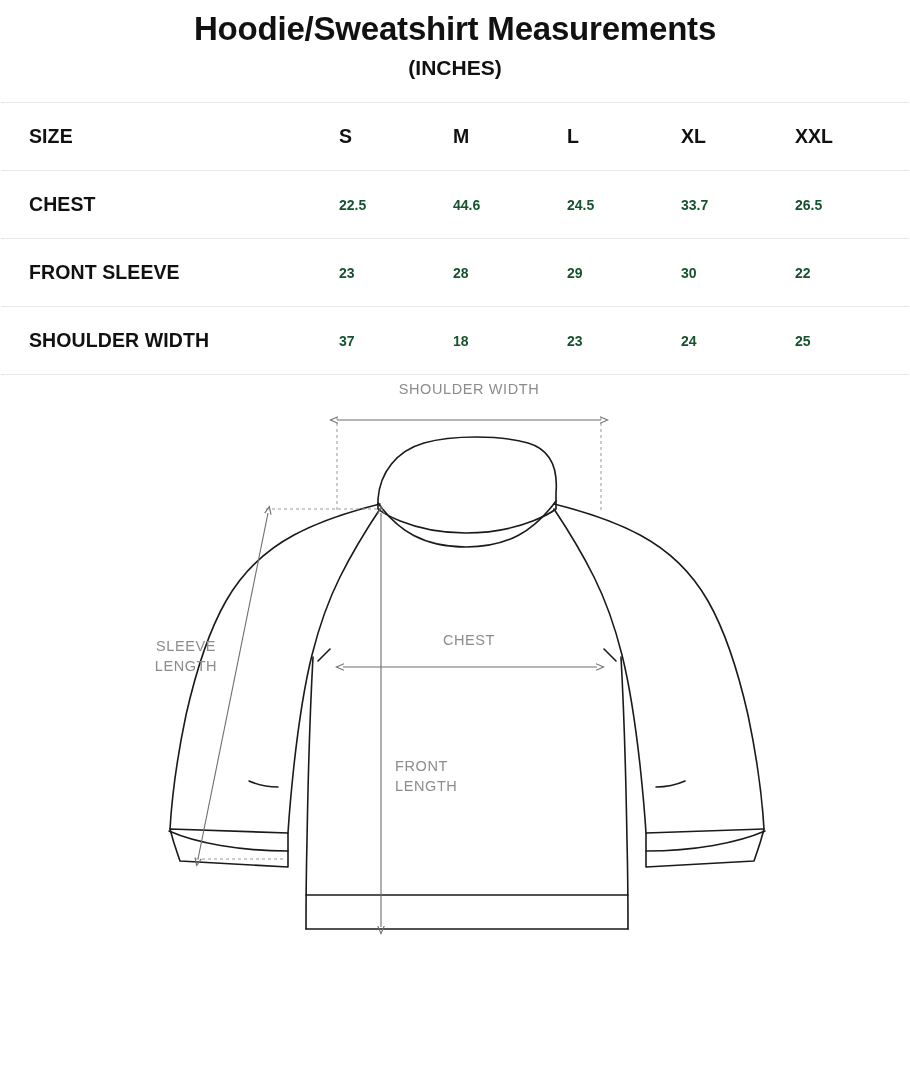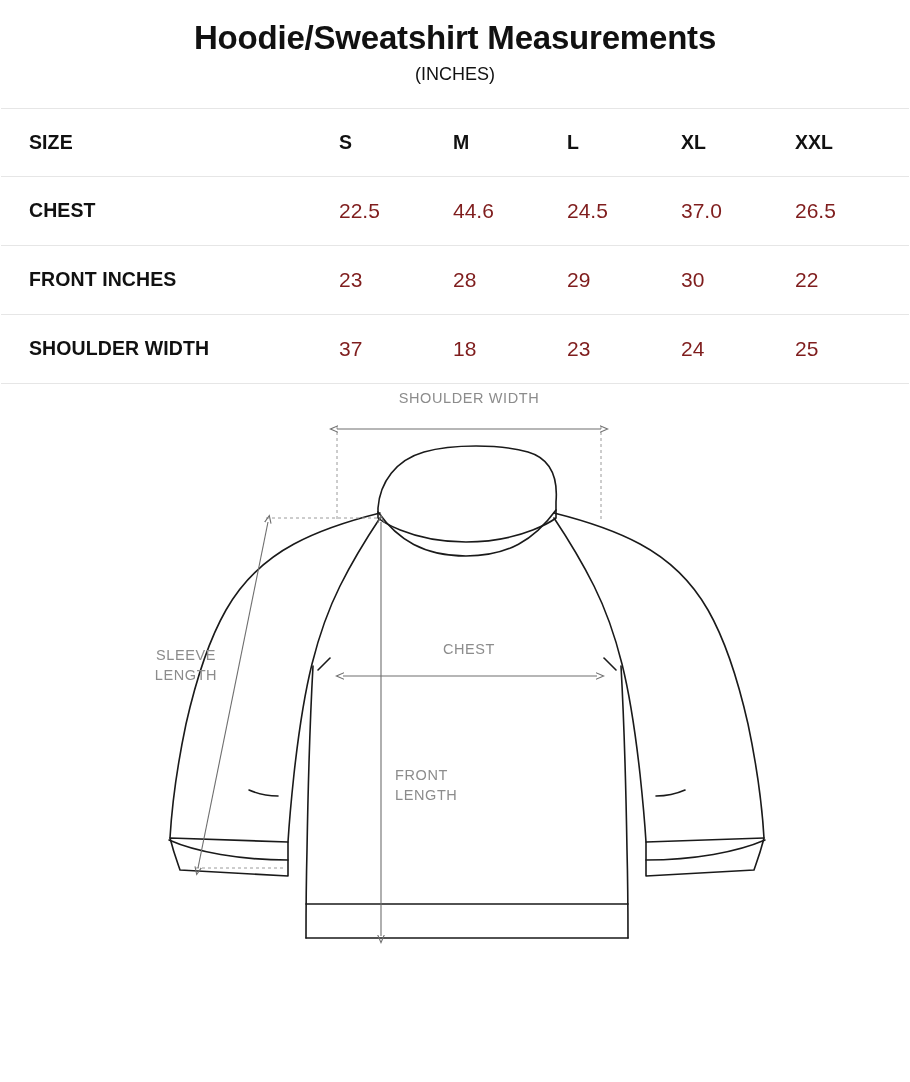--- a/index.html
+++ b/index.html
@@ -18,33 +18,33 @@
   .page {
     width: 910px;
     height: 1082px;
     box-sizing: border-box;
     position: relative;
   }
 
   
   .title-block {
     text-align: center;
-    padding-top: 17px;
+    padding-top: 8px;
   }
   .main-title {
     font-size: 33px;
     font-weight: bold;
     letter-spacing: -0.2px;
     color: #111111;
     margin: 0;
     line-height: 1.25;
   }
   .sub-title {
-    font-size: 18px;
-    font-weight: normal;
+    font-size: 21px;
+    font-weight: bold;
     color: #111111;
     margin: 6px 0 0 0;
     line-height: 1.2;
   }
 
   
   .size-table {
     width: 880px;
     margin: 22px auto 0 auto;
     border-collapse: collapse;
@@ -70,23 +70,24 @@
     font-size: 19.5px;
     letter-spacing: 0.1px;
   }
   .size-table th.col-head {
     font-weight: bold;
     color: #111111;
     font-size: 19.5px;
     width: 114px;
   }
   .size-table td.val {
-    color: #7f1d1d;
-    font-size: 21px;
+    color: #14532d;
+    font-size: 14px;
     width: 114px;
+    font-weight: bold;
   }
 
   
   .diagram-wrap {
     position: relative;
     width: 910px;
     height: 560px;
     margin-top: 6px;
   }
   .diagram-wrap svg {
@@ -119,25 +120,25 @@
         <th class="col-head">XL</th>
         <th class="col-head">XXL</th>
       </tr>
     </thead>
     <tbody>
       <tr>
         <td class="row-head">CHEST</td>
         <td class="val">22.5</td>
         <td class="val">44.6</td>
         <td class="val">24.5</td>
-        <td class="val">37.0</td>
+        <td class="val">33.7</td>
         <td class="val">26.5</td>
       </tr>
       <tr>
-        <td class="row-head">FRONT INCHES</td>
+        <td class="row-head">FRONT SLEEVE</td>
         <td class="val">23</td>
         <td class="val">28</td>
         <td class="val">29</td>
         <td class="val">30</td>
         <td class="val">22</td>
       </tr>
       <tr>
         <td class="row-head">SHOULDER WIDTH</td>
         <td class="val">37</td>
         <td class="val">18</td>

